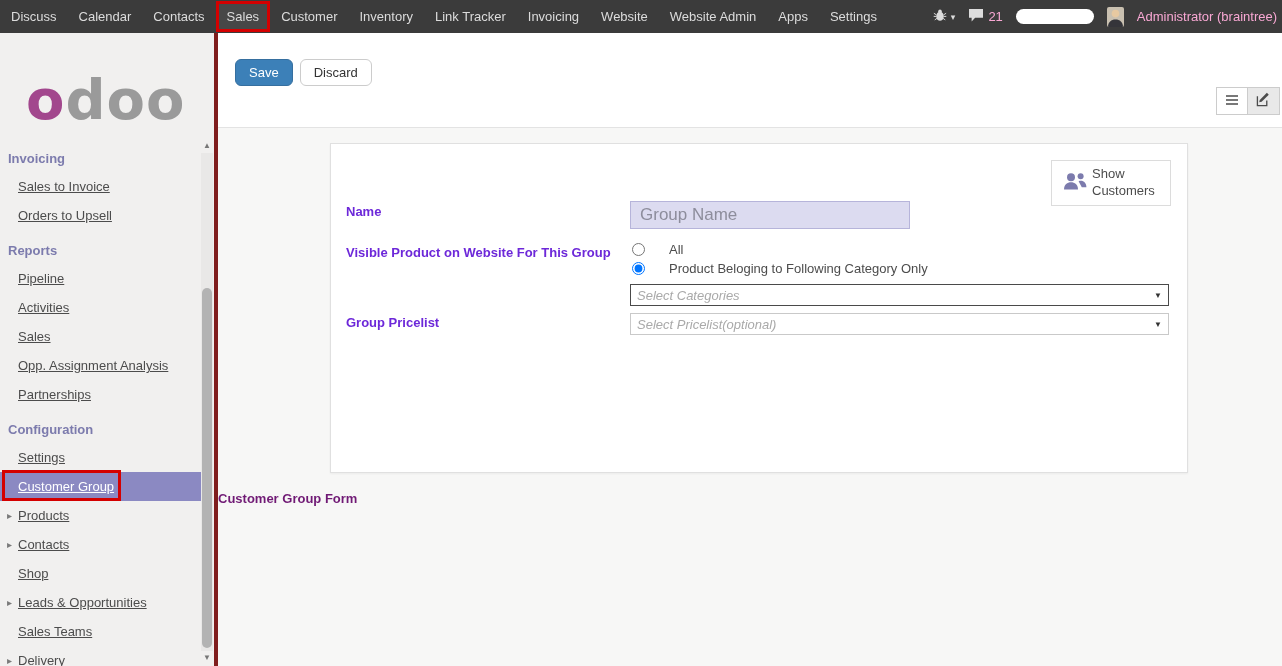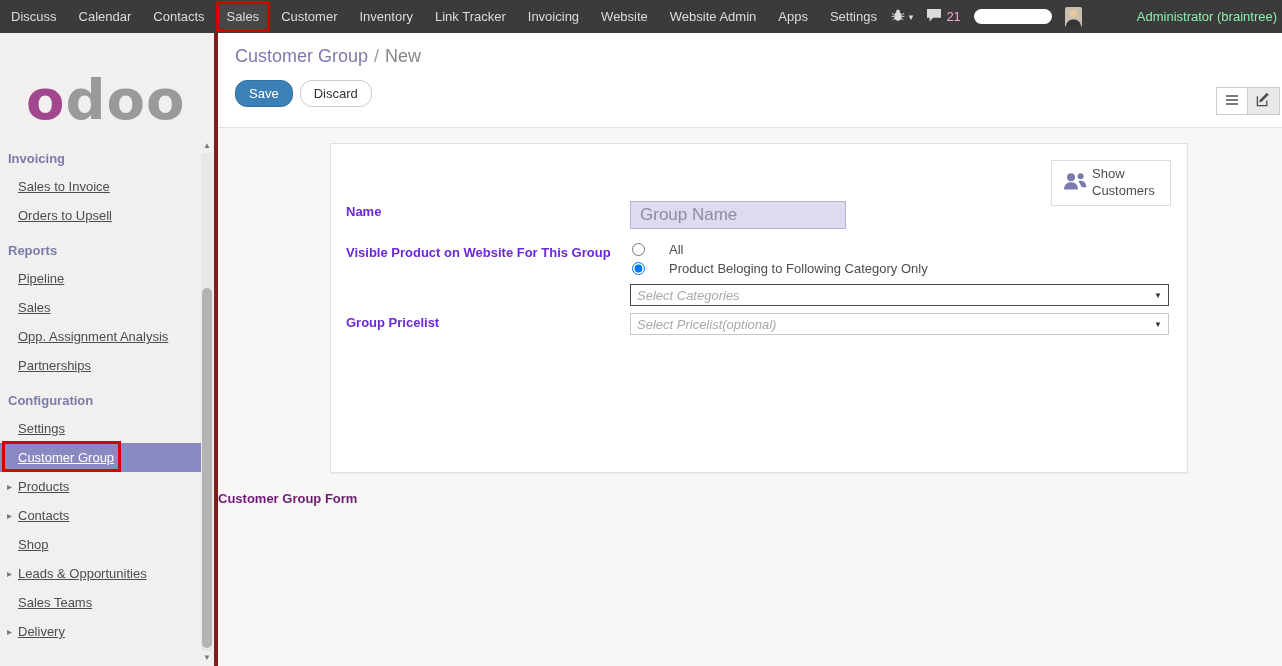--- a/index.html
+++ b/index.html
@@ -11,21 +11,21 @@
   .topbar { flex:0 0 33px; height:33px; background:#3b3b3b; display:flex; justify-content:space-between; color:#dcdcdc; font-size:13px; }
   .topnav { display:flex; align-items:stretch; }
   .nav-item { display:flex; align-items:center; padding:0 11px; cursor:pointer; white-space:nowrap; }
   .nav-item.annotated { border:3px solid #d40000; padding:0 8px; margin:1px 0; background:#474747; }
   .systray { display:flex; align-items:center; gap:13px; padding-right:5px; }
   .systray-group { display:flex; align-items:center; gap:4px; cursor:pointer; }
   .caret-down { font-size:9px; color:#dcdcdc; }
   .msg-count { color:#f9a8d4; }
   .pill { width:78px; height:15px; background:#fff; border-radius:8px; cursor:pointer; }
   .avatar { width:17px; height:20px; overflow:hidden; border-radius:2px; cursor:pointer; }
-  .username { color:#86efac; cursor:pointer; white-space:nowrap;margin-left:42px; }
+  .username { color:#f9a8d4; cursor:pointer; white-space:nowrap; }
 
   
   .layout { flex:1; display:flex; min-height:0; }
 
   
   .sidebar { flex:0 0 218px; width:218px; background:#f1f0ef; position:relative; border-right:4px solid #7f1d1d; }
   .logo { height:105px; padding:34px 0 0 26px; font-size:56px; font-weight:bold; letter-spacing:1px; color:#9a9a9a; font-family:"DejaVu Sans", sans-serif; cursor:pointer; }
   .logo .accent { color:#a2478d; }
   .menu { font-size:13px; color:#4c4c4c; }
   .side-section { color:#7c7bad; font-weight:bold; padding:13px 0 6px 8px; }
@@ -40,37 +40,37 @@
   .scroll-btn { position:absolute; left:0; width:12px; height:12px; font-size:8px; color:#777; text-align:center; line-height:12px; cursor:pointer; }
   .scroll-up { top:0; } .scroll-down { bottom:0; }
 
   
   .main { flex:1; display:flex; flex-direction:column; min-width:0; }
   .control-panel { flex:0 0 95px; height:95px; background:#fff; position:relative; padding:13px 0 0 17px; border-bottom:1px solid #e3e3e3; }
   .breadcrumb { font-size:18px; color:#888; }
   .breadcrumb .bc-link { color:#7c7bad; cursor:pointer; }
   .breadcrumb .bc-sep { color:#999; margin:0 6px; }
   .cp-buttons { margin-top:13px; display:flex; gap:7px; }
-  .btn { font-size:13px; border-radius:12px; padding:5px 13px; cursor:pointer; border:1px solid transparent; font-family:inherit; }
+  .btn { font-size:13px; border-radius:6px; padding:5px 13px; cursor:pointer; border:1px solid transparent; font-family:inherit; }
   .btn-save { background:#3c80b8; border-color:#366f9f; color:#fff; }
   .btn-discard { background:#fff; border-color:#ccc; color:#333; }
   .view-switcher { position:absolute; right:2px; top:54px; display:flex; }
   .vs-btn { width:32px; height:28px; background:#fff; border:1px solid #ccc; display:flex; align-items:center; justify-content:center; cursor:pointer; }
   .vs-btn + .vs-btn { border-left:none; }
   .vs-btn.active { background:#e9e9e9; }
 
   .content { flex:1; background:#f7f7f6; position:relative; }
   .card { position:absolute; left:112px; top:15px; width:858px; height:330px; background:#fff; border:1px solid #e0e0e0; box-shadow:0 1px 2px rgba(0,0,0,.05); }
   .show-customers { position:absolute; top:16px; right:16px; display:flex; align-items:center; gap:4px; padding:5px 10px; background:#fff; border:1px solid #dcdcdc; cursor:pointer; font-size:13px; color:#4c4c4c; text-align:left; font-family:inherit; }
   .show-customers .sc-label { width:68px; line-height:1.3; }
   .fld-label { position:absolute; left:15px; font-size:13px; font-weight:bold; color:#6d28d9; white-space:nowrap; }
   .lbl-name { top:60px; }
   .lbl-visibility { top:101px; }
   .lbl-pricelist { top:171px; }
-  .name-input { position:absolute; left:299px; top:57px; width:216px; height:28px; background:#dcdbf0; border:1px solid #b6b4da; padding:0 9px; font-size:17px; color:#444; font-family:inherit; }
+  .name-input { position:absolute; left:299px; top:57px; width:280px; height:28px; background:#dcdbf0; border:1px solid #b6b4da; padding:0 9px; font-size:17px; color:#444; font-family:inherit; }
   .name-input::placeholder { color:#8d8d9c; opacity:1; }
   .radio-group { position:absolute; left:301px; top:98px; font-size:13px; color:#4c4c4c; }
   .radio-line { display:flex; align-items:center; gap:24px; margin-bottom:4px; cursor:pointer; }
   .radio-line input { cursor:pointer; }
   .fake-select { position:absolute; left:299px; height:22px; width:539px; background:#fff; font-size:13px; font-style:italic; color:#a9a9a9; padding:3px 20px 0 6px; cursor:pointer; white-space:nowrap; overflow:hidden; }
   .select-categories { top:140px; border:1px solid #4a4a4a; }
   .select-pricelist { top:169px; border:1px solid #c9c9c9; }
   .fake-select .sel-caret { position:absolute; right:6px; top:6px; font-size:8px; font-style:normal; color:#333; }
   .caption { position:absolute; top:363px; left:0; width:820px; text-align:left; font-size:13px; font-weight:bold; color:#701a75; }
 </style>
@@ -132,20 +132,21 @@
     <aside class="sidebar">
       <div class="logo"><span class="accent">o</span><span>doo</span></div>
 
       <nav class="menu">
         <div class="side-section">Invoicing</div>
         <div class="side-item">Sales to Invoice</div>
         <div class="side-item">Orders to Upsell</div>
 
         <div class="side-section">Reports</div>
         <div class="side-item">Pipeline</div>
+        <div class="side-item">Activities</div>
         <div class="side-item">Sales</div>
         <div class="side-item">Opp. Assignment Analysis</div>
         <div class="side-item">Partnerships</div>
 
         <div class="side-section">Configuration</div>
         <div class="side-item">Settings</div>
         <div class="side-item selected">
           <span>Customer Group</span>
           <span class="anno-box"></span>
         </div>
@@ -173,23 +174,20 @@
         <div class="scroll-btn scroll-up">▲</div>
         <div class="scroll-track"></div>
         <div class="scroll-thumb"></div>
         <div class="scroll-btn scroll-down">▼</div>
       </div>
     </aside>
 
     <main class="main">
 
       <div class="control-panel">
-        <div class="breadcrumb">
-          <span class="bc-link">Customer Group</span><span class="bc-sep">/</span><span>New</span>
-        </div>
         <div class="cp-buttons">
           <button class="btn btn-save">Save</button>
           <button class="btn btn-discard">Discard</button>
         </div>
         <div class="view-switcher">
           <div class="vs-btn">
             <span>
               <svg width="14" height="12" viewBox="0 0 14 12">
                   <path d="M1 2h12M1 6h12M1 10h12" stroke="#4c4c4c" stroke-width="1.6"></path>
                 </svg>

